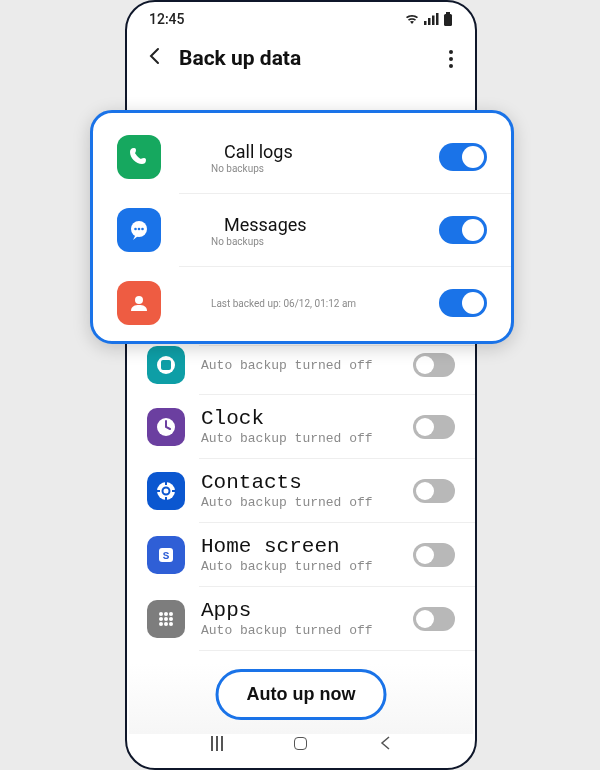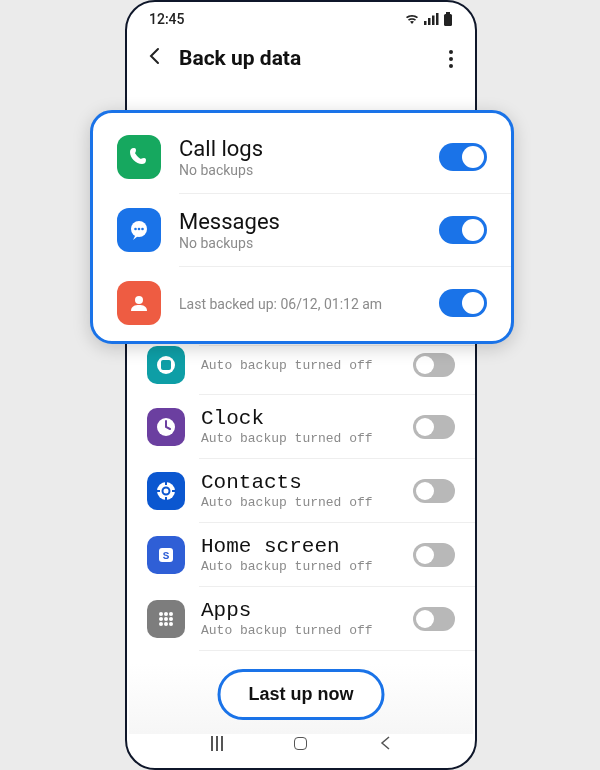--- a/index.html
+++ b/index.html
@@ -138,22 +138,22 @@
     top: 110px;
     width: 424px;
     background:#fff;
     border: 3px solid #1a73e8;
     border-radius: 22px;
     box-shadow: 0 4px 18px rgba(0,0,0,0.18);
     padding: 8px 0 2px 0;
     z-index: 20;
   }
   .highlight-card .item { padding: 14px 24px; gap:18px;}
-  .highlight-card .item-title { font-size: 22px; }
-  .highlight-card .item-sub { font-size: 14px; }
+  .highlight-card .item-title { font-size: 18px; margin-left: 45px; }
+  .highlight-card .item-sub { font-size: 10px; margin-left: 32px; }
   .highlight-card .icon-badge { width:44px; height:44px; border-radius:12px;}
   .highlight-card .toggle { width:48px; height:28px; border-radius:14px;}
   .highlight-card .toggle .knob { width:22px; height:22px; top:3px; }
   .highlight-card .toggle.on .knob { right:3px; }
   .highlight-card .divider { margin-left: 86px; }
 
   
   .bg-green { background:#16a85f; }
   .bg-blue { background:#1a73e8; }
   .bg-red { background:#ee5c42; }
@@ -330,21 +330,21 @@
       </div>
       <div class="toggle off">
           <div class="knob"></div>
         </div>
     </div>
     <hr class="divider">
   </div>
 
   <div class="bottom-fade"></div>
 
-  <button class="backup-btn">Last up now</button>
+  <button class="backup-btn">Auto up now</button>
 
   <div class="navbar">
     <div class="nav-recent">
         <span></span>
         <span></span>
         <span></span>
       </div>
     <div class="nav-home"></div>
     <div class="nav-back">
       <svg width="14" height="16" viewBox="0 0 14 16">

